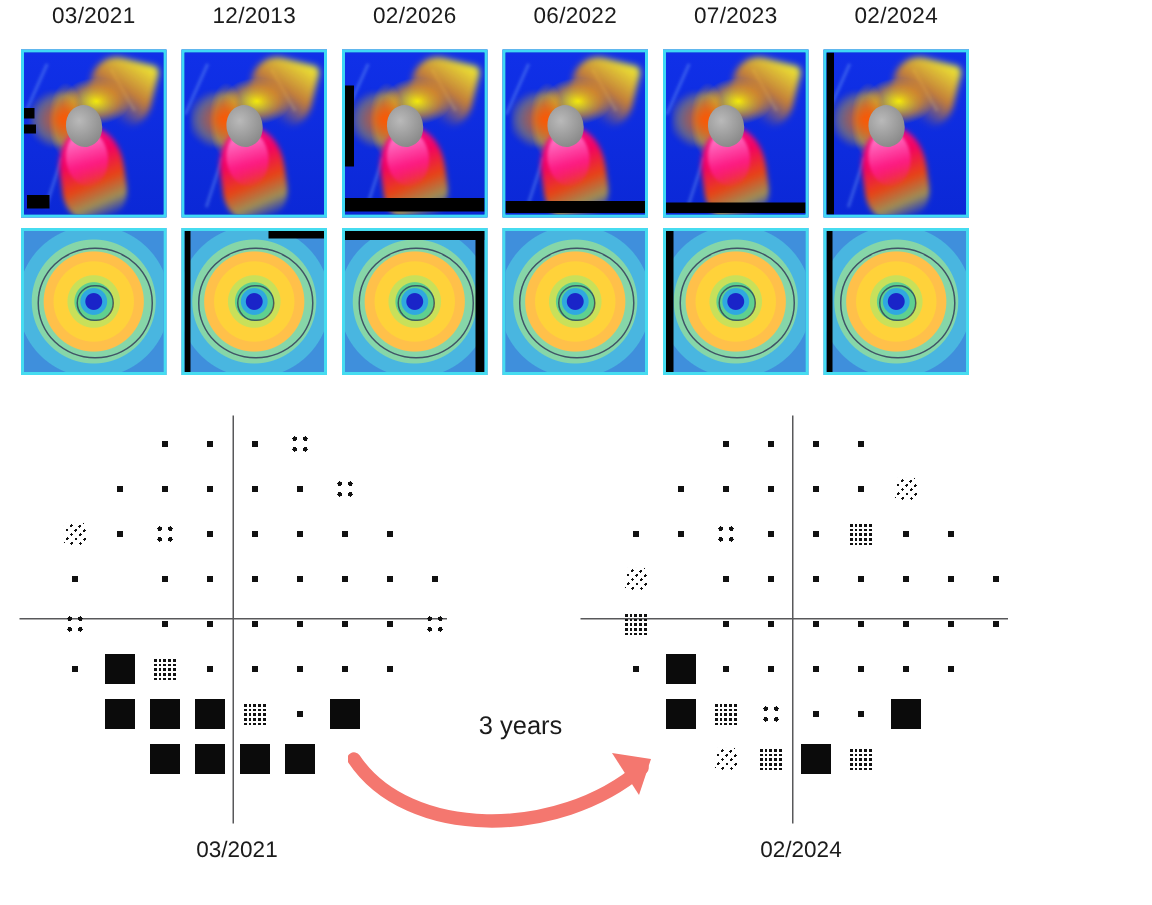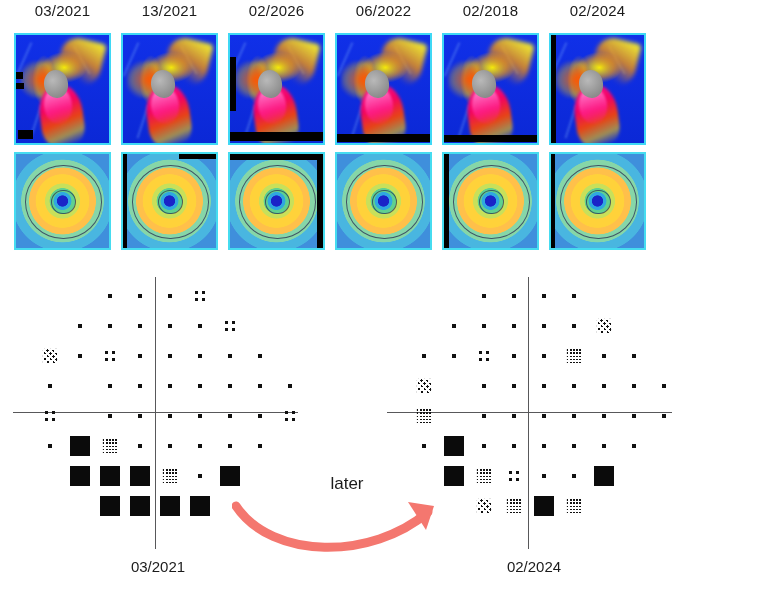--- a/index.html
+++ b/index.html
@@ -89,24 +89,24 @@
   .vf-date{position:absolute;top:558px;width:180px;text-align:center;
     font-size:15px;color:#1b1b1b;}
   #vf-date-left{left:68px;}
   #vf-date-right{left:444px;}
 </style>
 </head>
 <body>
 
 <div id="date-row">
     <div class="date-label" style="left: 14px;">03/2021</div>
-    <div class="date-label" style="left: 121px;">13/2021</div>
+    <div class="date-label" style="left: 121px;">12/2013</div>
     <div class="date-label" style="left: 228px;">02/2026</div>
     <div class="date-label" style="left: 335px;">06/2022</div>
-    <div class="date-label" style="left: 442px;">02/2018</div>
+    <div class="date-label" style="left: 442px;">07/2023</div>
     <div class="date-label" style="left: 549px;">02/2024</div>
   </div>
 
 <div class="img-row" id="rnfl-row">
     <div class="oct-cell" style="left: 14px;">
       <div class="rnfl-bg"></div>
       <div class="rnfl-streak" style="left:8%;top:6%;width:2px;height:34%;transform:rotate(24deg)"></div>
       <div class="rnfl-streak" style="left:70%;top:8%;width:2px;height:30%;transform:rotate(-30deg)"></div>
       <div class="rnfl-streak" style="left:20%;top:64%;width:2px;height:32%;transform:rotate(18deg)"></div>
       <div class="rnfl-wedge-up"></div>
@@ -327,21 +327,21 @@
     <div class="vf-sym s-dot" style="left: 162px; top: 204px;"></div>
     <div class="vf-sym s-dot" style="left: 192px; top: 204px;"></div>
     <div class="vf-sym s-p05" style="left: 222px; top: 204px;"></div>
     <div class="vf-sym s-p2" style="left: 102px; top: 234px;"></div>
     <div class="vf-sym s-p1" style="left: 132px; top: 234px;"></div>
     <div class="vf-sym s-p05" style="left: 162px; top: 234px;"></div>
     <div class="vf-sym s-p1" style="left: 192px; top: 234px;"></div>
   </div>
 
 <div id="arrow-caption">
-  <div>later</div>
+  <div>3 years</div>
 </div>
 <div id="arrow-wrap">
   <svg width="240" height="62" viewBox="0 0 240 62">
     <path id="arrow-path" d="M4 8 C 40 62, 140 62, 196 14" fill="none" stroke="#f4776f" stroke-width="9" stroke-linecap="round"></path>
     <path id="arrow-head" d="M176 4 L202 8 L194 32 Z" fill="#f4776f"></path>
   </svg>
 </div>
 
 <div class="vf-date" id="vf-date-left">03/2021</div>
 <div class="vf-date" id="vf-date-right">02/2024</div>

